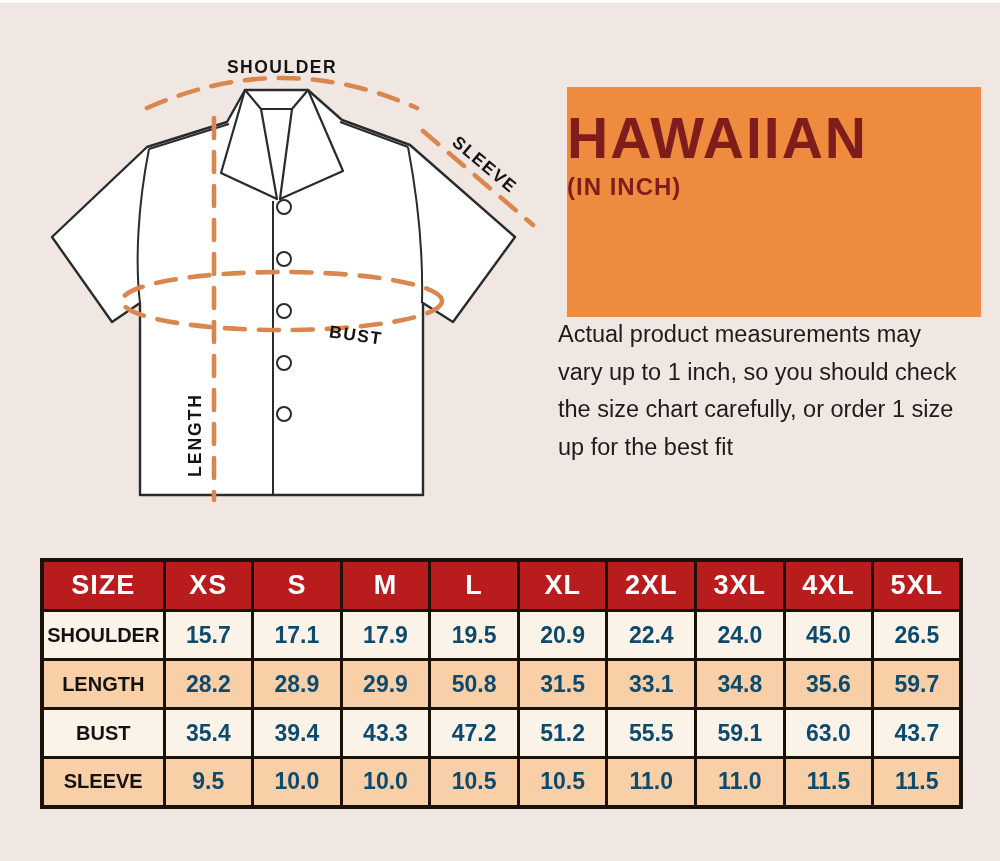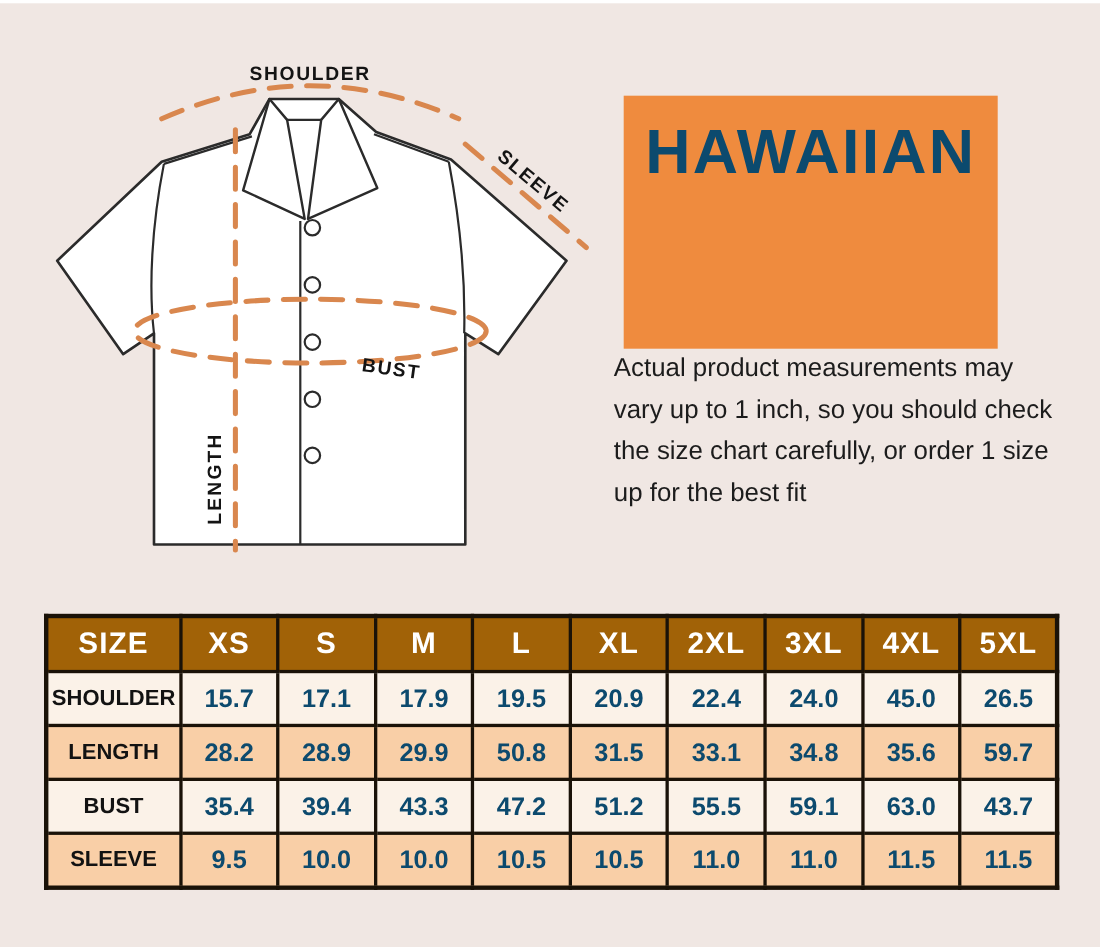--- a/index.html
+++ b/index.html
@@ -9,22 +9,22 @@
     font-family:"Liberation Sans", sans-serif;
   }
   .top-strip{position:absolute;left:0;top:0;width:1000px;height:3px;background:#FFFFFF;}
 
   
   .shirt-svg{position:absolute;left:25px;top:45px;width:520px;height:500px;}
   .diagram-label{font-family:"Liberation Sans",sans-serif;font-weight:bold;fill:#141414;}
 
   
   .panel{
-    position:absolute;left:567px;top:87px;width:340px;height:230px;
-    background:#EF8B3E;color:#0c4a6e;text-align:center;
+    position:absolute;left:567px;top:87px;width:414px;height:230px;
+    background:#EF8B3E;color:#7f1d1d;text-align:left;
   }
   .panel .t1{font-size:57px;font-weight:bold;letter-spacing:2px;line-height:58px;margin-top:22px;}
   .panel .t2{font-size:57px;font-weight:bold;letter-spacing:4px;line-height:58px;}
   .panel .sub{font-size:34px;font-weight:bold;letter-spacing:3px;margin-top:10px;}
   .panel .note{font-size:24px;font-weight:bold;letter-spacing:1px;margin-top:6px;}
 
   
   .desc{
     position:absolute;left:558px;top:316px;width:404px;
     font-size:23.5px;line-height:37.5px;color:#1C1C1C;
@@ -34,21 +34,21 @@
   table.size-table{
     position:absolute;left:40px;top:558px;width:921px;
     border-collapse:collapse;table-layout:fixed;
     border:4px solid #1A1208;
   }
   table.size-table th, table.size-table td{
     border:3px solid #1A1208;text-align:center;vertical-align:middle;
     font-weight:bold;padding:0;
   }
   table.size-table tr.hdr th{
-    background:#a16207;color:#FFFFFF;font-size:27px;letter-spacing:1px;height:47px;
+    background:#b91c1c;color:#FFFFFF;font-size:27px;letter-spacing:1px;height:47px;
   }
   table.size-table tr.data{height:49px;}
   table.size-table tr.cream td, table.size-table tr.cream th{background:#FBF2E8;}
   table.size-table tr.peach td, table.size-table tr.peach th{background:#F9CFA7;}
   table.size-table tr.data th{font-size:20px;color:#121212;letter-spacing:0px;}
   table.size-table tr.data td{font-size:23px;color:#0c4a6e;}
 </style>
 </head>
 <body>
 
@@ -88,20 +88,21 @@
     </g>
 
     <text class="diagram-label" x="257" y="28" font-size="17.5" letter-spacing="1.5" text-anchor="middle">SHOULDER</text>
     <text class="diagram-label" transform="translate(456,124) rotate(40)" font-size="17.5" letter-spacing="1.5" text-anchor="middle">SLEEVE</text>
     <text class="diagram-label" transform="translate(330,296) rotate(8)" font-size="17.5" letter-spacing="1.5" text-anchor="middle">BUST</text>
     <text class="diagram-label" transform="translate(176,390) rotate(-90)" font-size="17.5" letter-spacing="2" text-anchor="middle">LENGTH</text>
   </svg>
 
   <div class="panel">
     <div class="t1">HAWAIIAN</div>
+    <div class="note">(IN INCH)</div>
   </div>
 
   <div class="desc">Actual product measurements may vary up to 1 inch, so you should check the size chart carefully, or order 1 size up for the best fit</div>
 
   <table class="size-table">
     <colgroup>
       <col style="width:122px">
       <col span="9" style="width:88.6px">
     </colgroup>
     <tbody>

